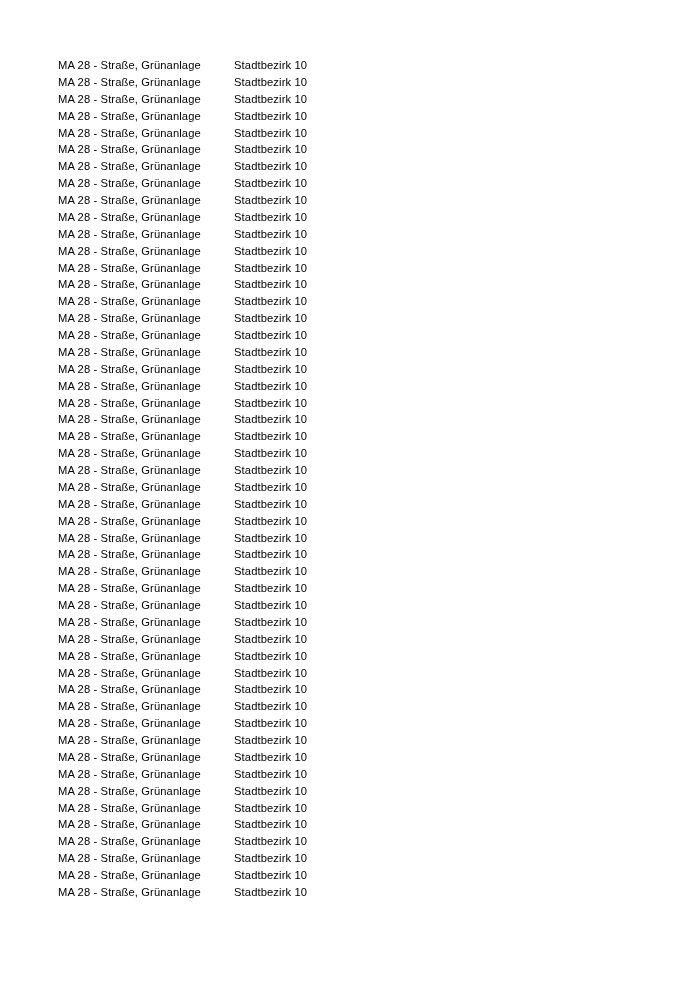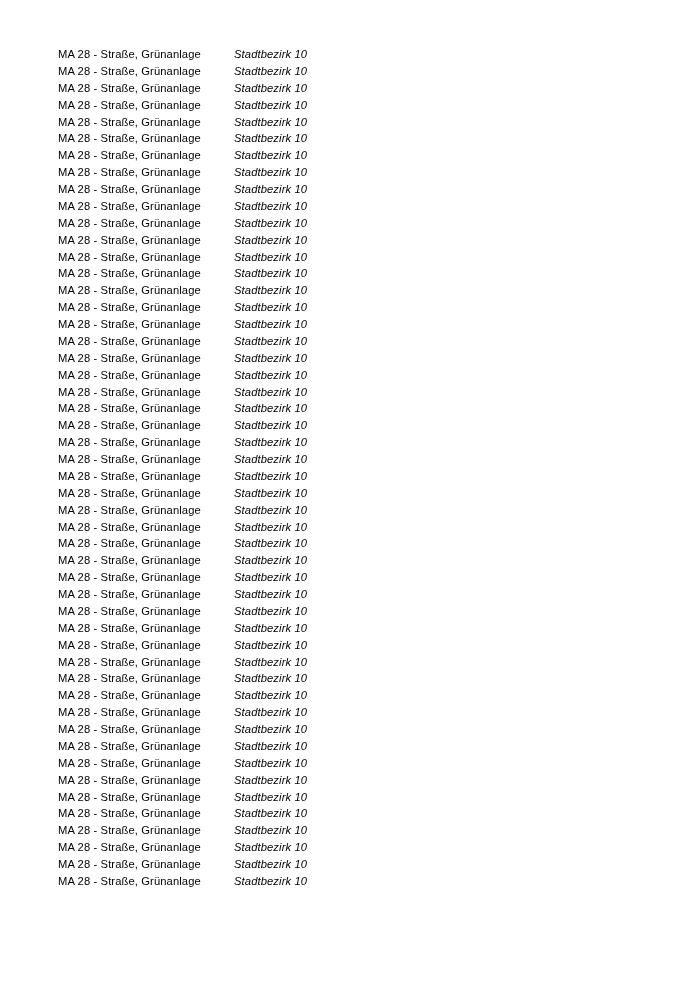--- a/index.html
+++ b/index.html
@@ -17,39 +17,38 @@
   .page {
     position: relative;
     width: 700px;
     height: 990px;
     background: #ffffff;
     box-sizing: border-box;
   }
   .doc-body {
     position: absolute;
     left: 58px;
-    top: 46px;
+    top: 57px;
     width: 420px;
   }
   .row {
     display: flex;
     align-items: baseline;
     height: 16.88px;
     line-height: 16.88px;
     white-space: nowrap;
   }
   .col-dept {
     width: 176px;
     font-size: 11.2px;
     letter-spacing: 0.01em;
   }
   .col-district {
     font-size: 11.2px;
     letter-spacing: 0.01em;
-    font-style: italic;
   }
 </style>
 </head>
 <body>
 
 <div class="page">
   <div class="doc-body" id="doc-body">
       <div class="row">
         <span class="col-dept">MA 28 - Straße, Grünanlage</span>
         <span class="col-district">Stadtbezirk 10</span>

